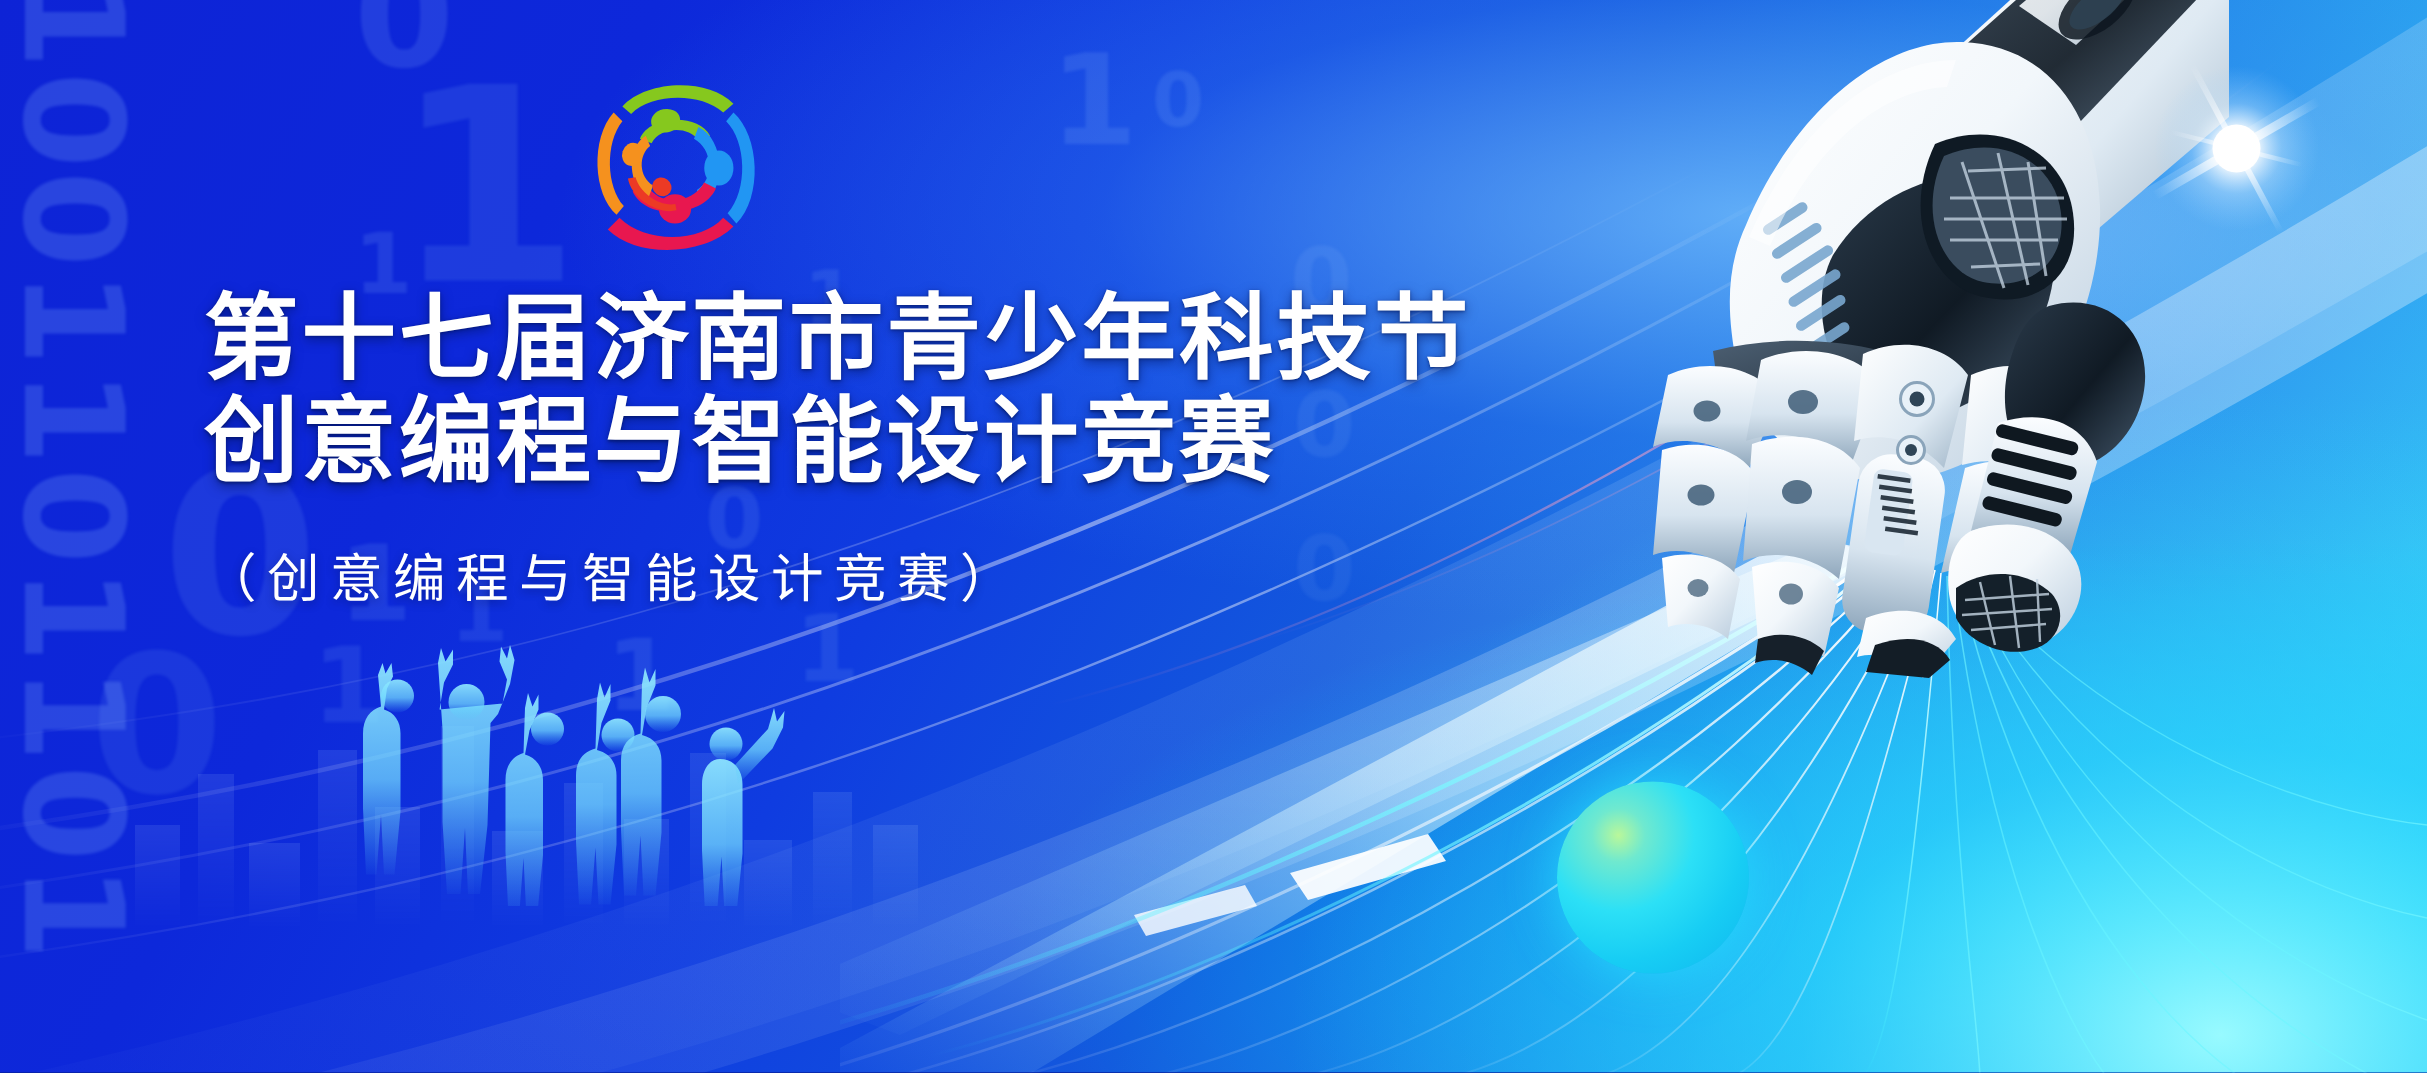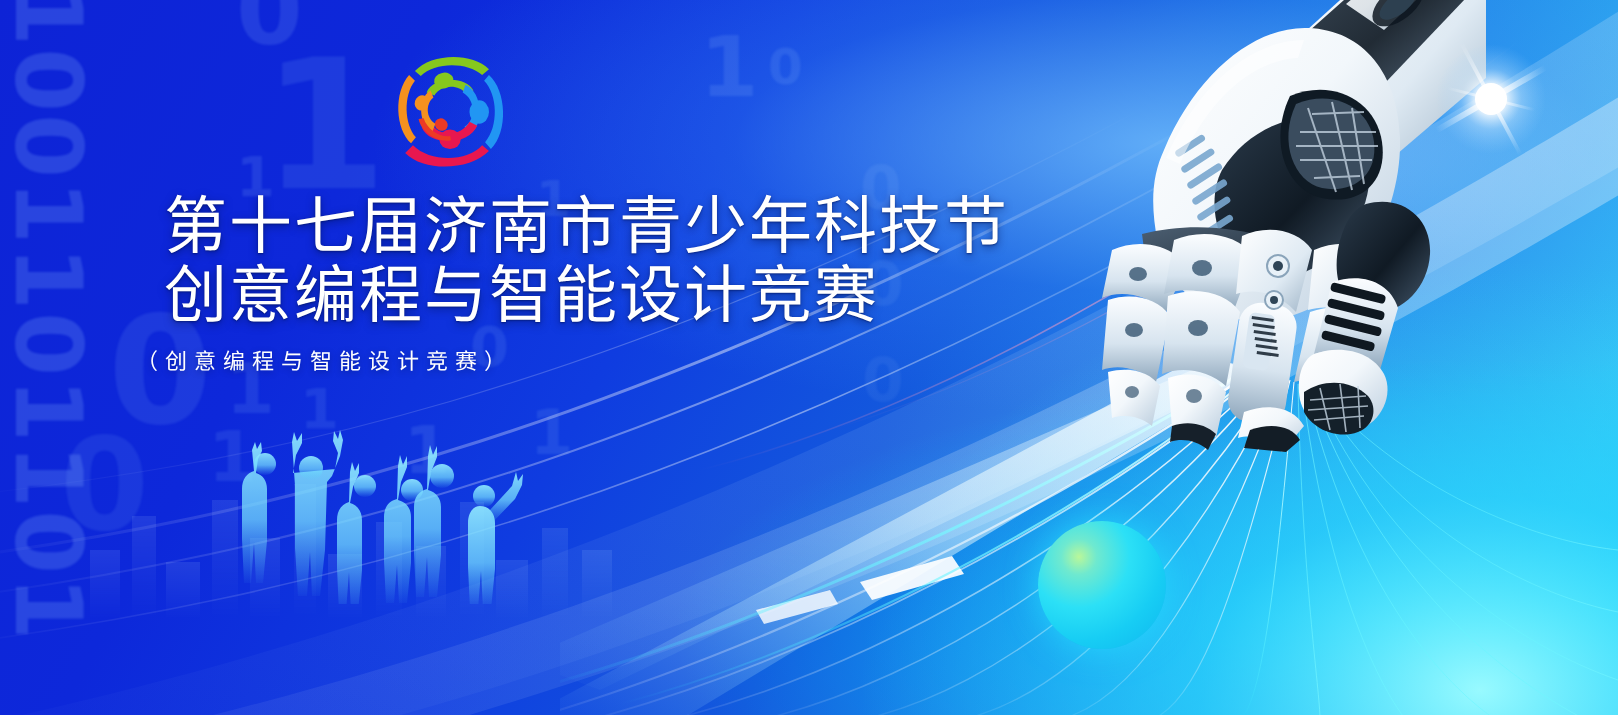--- a/index.html
+++ b/index.html
@@ -61,31 +61,30 @@
   .bars i{position:absolute;bottom:0;display:block;background:linear-gradient(180deg,rgba(190,225,255,.9),rgba(190,225,255,0));}
 
   
   .logo{position:absolute;left:372px;top:36px;width:156px;height:152px;}
 
   
   .titles{position:absolute;left:136px;top:192px;}
   .title-line{
     color:#ffffff;
     font-size:63px;
-    font-weight:400;
+    font-weight:700;
     line-height:1.1;
     letter-spacing:2px;
     white-space:nowrap;
     text-shadow:0 3px 8px rgba(0,20,90,.55), 0 1px 2px rgba(0,18,80,.6);
-    margin-left:28px;
   }
   .subtitle{
-    margin-top:12px;
+    margin-top:26px;
     color:#ffffff;
-    font-size:22px;
+    font-size:35px;
     font-weight:400;
     letter-spacing:7px;
     white-space:nowrap;
     text-shadow:0 2px 6px rgba(0,20,90,.45);
   }
 
   
   .hand{position:absolute;left:1046px;top:-18px;width:440px;height:470px;}
 
   

